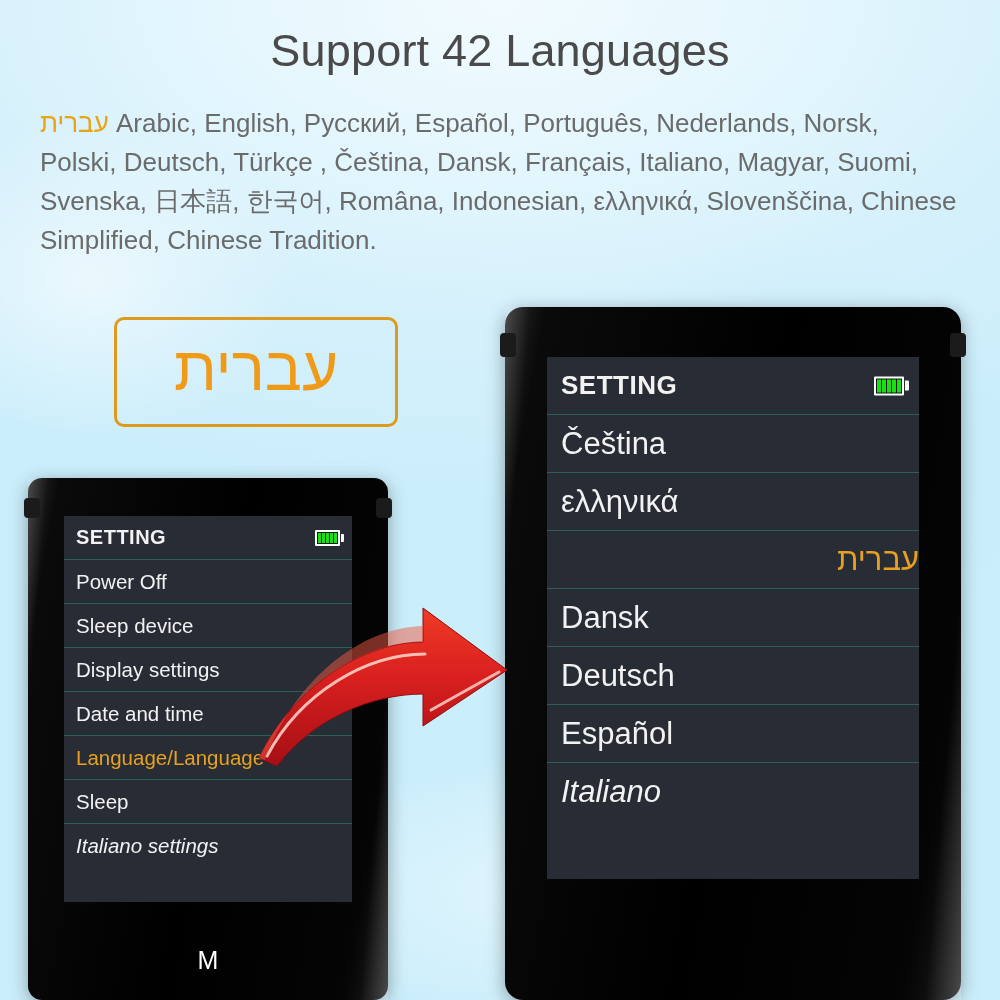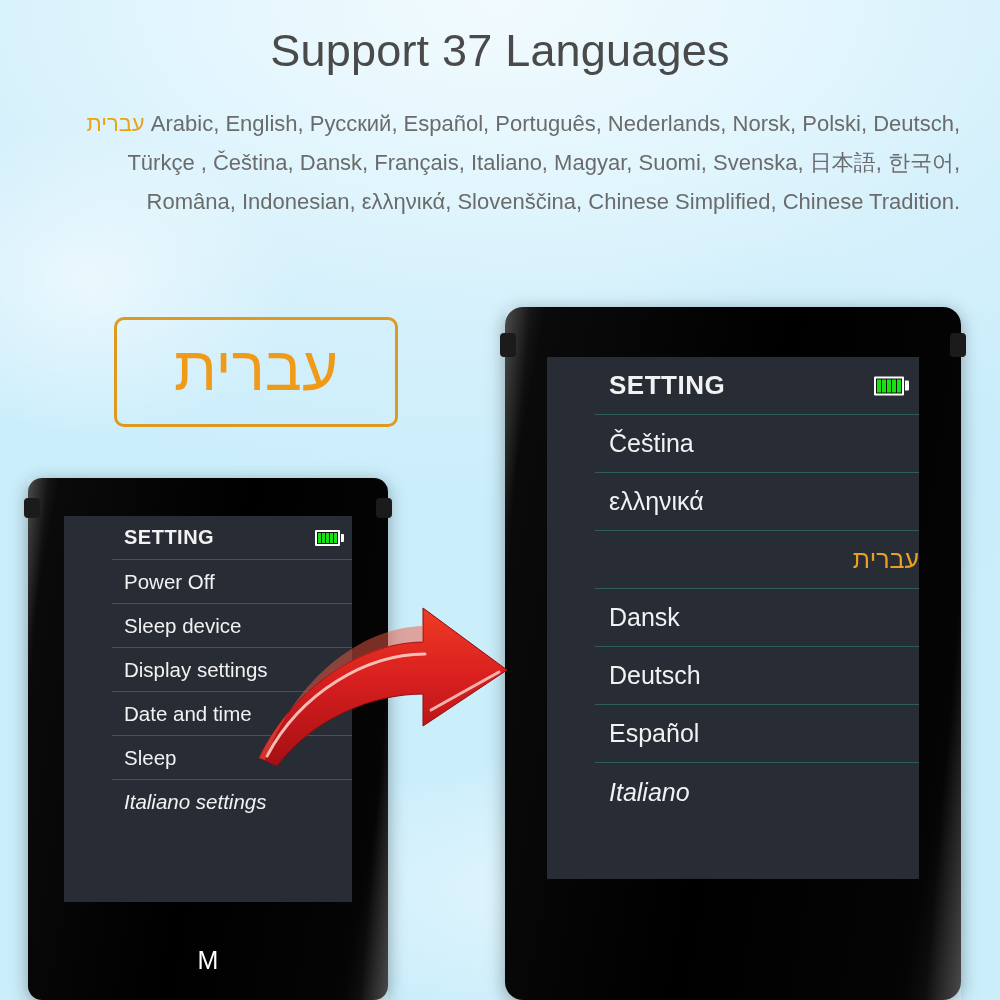--- a/index.html
+++ b/index.html
@@ -25,21 +25,21 @@
     background:radial-gradient(ellipse at 50% 50%, rgba(255,255,255,.45), rgba(255,255,255,0) 72%); }
 
   
   .headline {
     position:absolute; left:0; top:26px; width:1000px;
     text-align:center; font-size:45px; line-height:1.1;
     color:#4a4a4a; letter-spacing:0.2px; font-weight:400;
   }
   .lang-paragraph {
     position:absolute; left:40px; top:104px; width:920px;
-    text-align:right; font-size:22px; line-height:39px;
+    text-align:left; font-size:26px; line-height:39px;
     color:#6b6b6b; font-weight:400;
   }
   .lang-paragraph .hebrew-inline {
     color:#e8a317; direction:rtl; unicode-bidi:isolate;
   }
 
   
   .hebrew-callout {
     position:absolute; left:114px; top:317px; width:284px; height:110px;
     border:3px solid #dd9a1e; border-radius:10px;
@@ -62,21 +62,21 @@
     position:absolute; inset:0; pointer-events:none;
     background:linear-gradient(95deg, rgba(255,255,255,.16) 0%, rgba(255,255,255,0) 5%,
                rgba(255,255,255,0) 93%, rgba(255,255,255,.20) 100%);
   }
   .device .nub {
     position:absolute; width:16px; height:20px; background:#1b1b1b;
     border-radius:4px;
   }
 
   .screen {
-    position:absolute; background:#272c35; overflow:hidden;padding-left:48px;
+    position:absolute; background:#272c35; overflow:hidden;
   }
   .row {
     display:flex; align-items:center; position:relative;
     color:#f2f2f2; border-bottom:1px solid #2e5e5c;
     padding-left:12px; white-space:nowrap;
   }
   .row:last-child { border-bottom:none;font-style:italic; }
   .row.header-row { font-weight:bold; letter-spacing:.5px; }
   .row.selected { color:#e8a020; }
   .row.rtl { direction:rtl; unicode-bidi:isolate; justify-content:flex-start; }
@@ -103,34 +103,34 @@
   
   #device-left { left:28px; top:478px; width:360px; height:522px; border-radius:14px; }
   #screen-left { left:36px; top:38px; width:288px; height:386px; }
   #screen-left .row { height:44px; font-size:20.5px; }
   #screen-left .row.header-row { font-size:20px; }
   #m-left { left:0; top:468px; width:360px; font-size:25px; }
 
   
   #device-right { left:505px; top:307px; width:456px; height:693px; border-radius:18px; }
   #screen-right { left:42px; top:50px; width:372px; height:522px; }
-  #screen-right .row { height:58px; font-size:25px; padding-left:14px; }
+  #screen-right .row { height:58px; font-size:31px; padding-left:14px; }
   #screen-right .row.header-row { font-size:26px; }
 
   
   #arrow-container { position:absolute; left:255px; top:598px; width:300px; height:180px; }
 </style>
 </head>
 <body>
 
 <div class="bg-wisp wisp-a"></div>
 <div class="bg-wisp wisp-b"></div>
 <div class="bg-wisp wisp-c"></div>
 
-<h1 class="headline">Support 37 Languages</h1>
+<h1 class="headline">Support 42 Languages</h1>
 
 <p class="lang-paragraph"><span class="hebrew-inline">עברית</span><span> Arabic, English, Русский, Español, Português, Nederlands, Norsk, Polski, Deutsch, Türkçe , Čeština, Dansk, Français, Italiano, Magyar, Suomi, Svenska, 日本語, 한국어, Românа, Indonesian, ελληνικά, Slovenščina, Chinese Simplified, Chinese Tradition.</span></p>
 
 <div class="hebrew-callout">
   <span class="word">עברית</span>
 </div>
 
 <div class="device" id="device-left">
   <div class="bezel-sheen"></div>
   <div class="nub" style="left:-4px;top:20px;"></div>
@@ -155,20 +155,23 @@
           <span class="row-label">Power Off</span>
         </div>
         <div class="row">
           <span class="row-label">Sleep device</span>
         </div>
         <div class="row">
           <span class="row-label">Display settings</span>
         </div>
         <div class="row">
           <span class="row-label">Date and time</span>
+        </div>
+        <div class="row selected">
+          <span class="row-label">Language/Language</span>
         </div>
         <div class="row">
           <span class="row-label">Sleep</span>
         </div>
         <div class="row">
           <span class="row-label">Italiano settings</span>
         </div>
       </div>
   </div>
 

